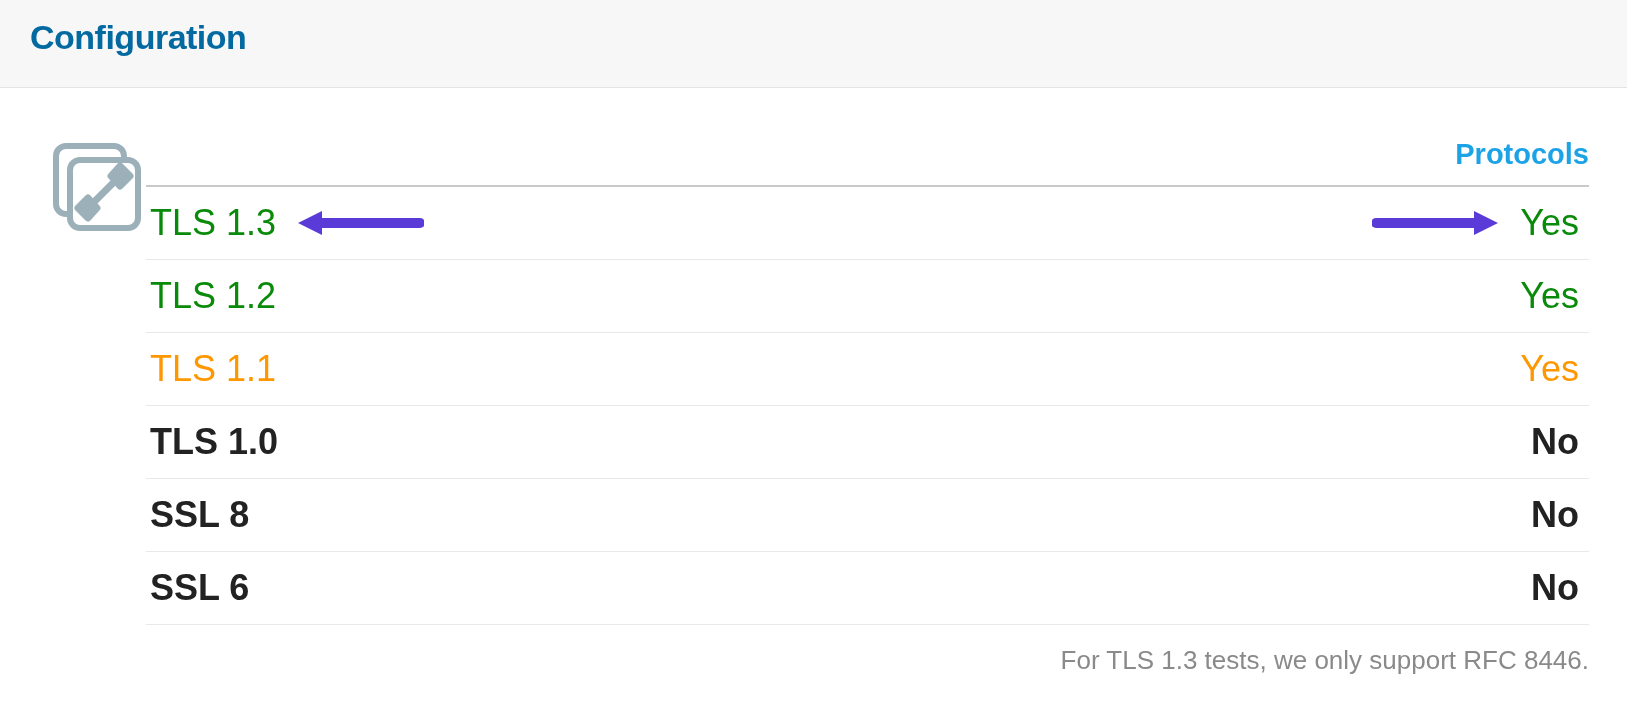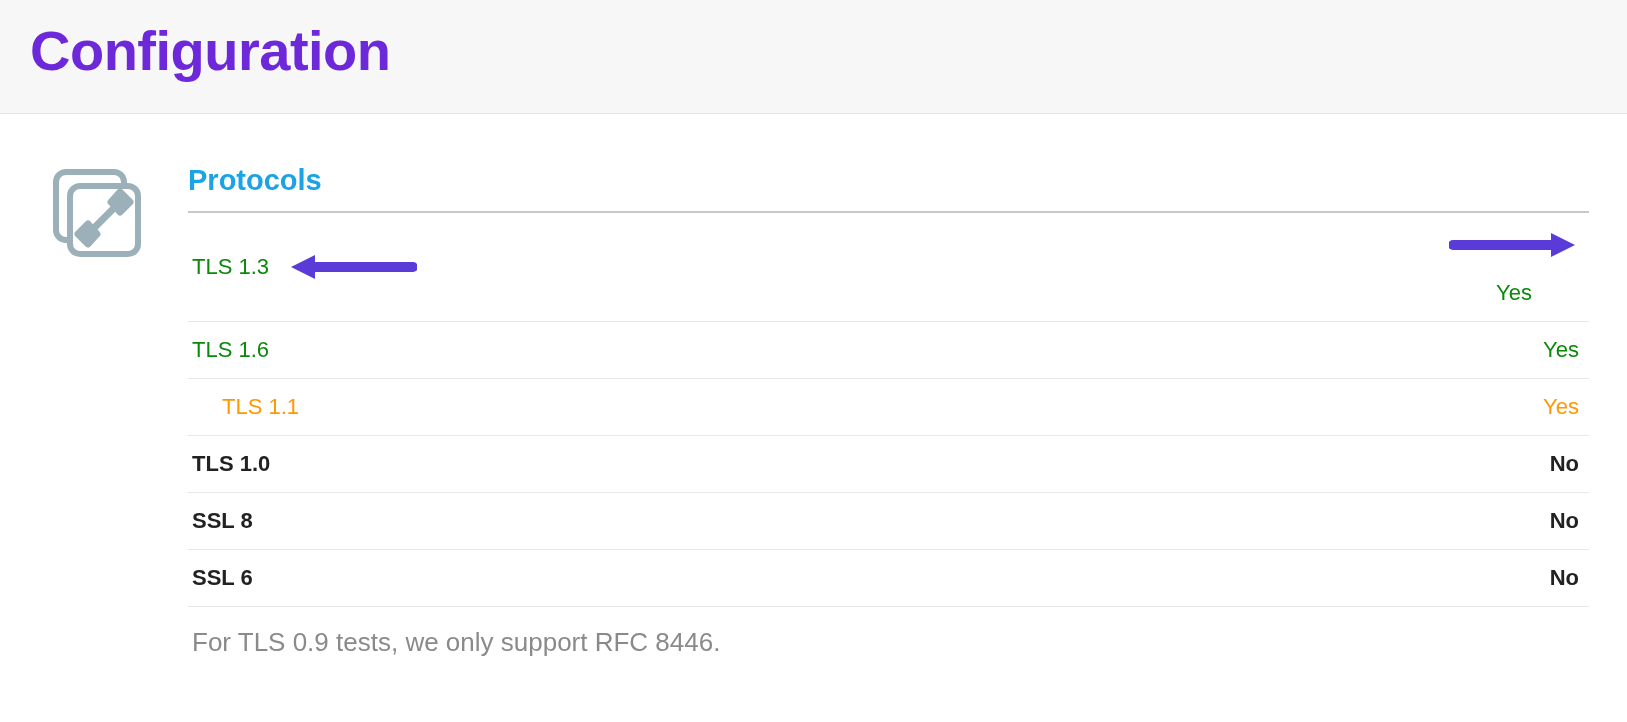--- a/index.html
+++ b/index.html
@@ -3,29 +3,29 @@
 <meta charset="utf-8">
 <style>
   * { box-sizing: border-box; margin: 0; padding: 0; }
   html, body { width: 1627px; height: 722px; font-family: -apple-system, BlinkMacSystemFont, "Segoe UI", Helvetica, Arial, sans-serif; background: #fff; }
   .header {
     background: #f7f7f7;
     border-bottom: 1px solid #e4e4e4;
     padding: 18px 30px 30px 30px;
   }
   .header h1 {
-    font-size: 56px;
+    font-size: 34px;
     font-weight: 700;
-    color: #6d28d9;
+    color: #0369a1;
     letter-spacing: -0.5px;
   }
   .content {
     display: flex;
     padding: 50px 30px 0 46px;
-    gap: 42px;
+    text-align: right;
   }
   .icon-box {
     flex-shrink: 0;
     width: 100px;
     height: 104px;
     display: flex;
     align-items: flex-start;
     justify-content: center;
   }
   .icon-box svg { width: 100px; height: 100px; }
@@ -39,27 +39,27 @@
   .table {
     width: 100%;
     border-top: 2px solid #c9c9c9;
   }
   .row {
     display: flex;
     align-items: center;
     justify-content: space-between;
     border-bottom: 1px solid #e8e8e8;
     padding: 15px 6px 15px 4px;
-    font-size: 22px;
+    font-size: 36px;
     position: relative;
   }
   .row .label { display: flex; align-items: center; gap: 18px; }
-  .row .value { padding-right: 4px; flex-direction: column; }
+  .row .value { padding-right: 4px; }
   .c-green { color: #0a8a0a; }
-  .c-orange { color: #ff9800; margin-left: 30px; }
+  .c-orange { color: #ff9800; }
   .c-black { color: #222; font-weight: bold; }
   .footnote {
     color: #8a8a8a;
     font-size: 26px;
     padding: 20px 0 0 4px;
   }
   .arrow-wrap { display: inline-flex; align-items: center; }
   .arrow-wrap svg { display: block; }
 </style>
 </head>
@@ -103,21 +103,21 @@
               <line x1="4" y1="17" x2="110" y2="17" stroke="#5b3bd8" stroke-width="10" stroke-linecap="round"></line>
               <polygon points="126,17 102,5 102,29" fill="#5b3bd8"></polygon>
             </svg>
           </span>
           <span class="c-green">Yes</span>
         </span>
       </div>
 
       <div class="row">
         <span class="label">
-            <span class="c-green">TLS 1.6</span>
+            <span class="c-green">TLS 1.2</span>
           </span>
         <span class="value c-green">Yes</span>
       </div>
 
       <div class="row">
         <span class="label">
             <span class="c-orange">TLS 1.1</span>
           </span>
         <span class="value c-orange">Yes</span>
       </div>
@@ -138,15 +138,15 @@
 
       <div class="row">
         <span class="label">
             <span class="c-black">SSL 6</span>
           </span>
         <span class="value c-black">No</span>
       </div>
 
     </div>
 
-    <div class="footnote">For TLS 0.9 tests, we only support RFC 8446.</div>
+    <div class="footnote">For TLS 1.3 tests, we only support RFC 8446.</div>
   </div>
 </div>
 
 </body></html>

